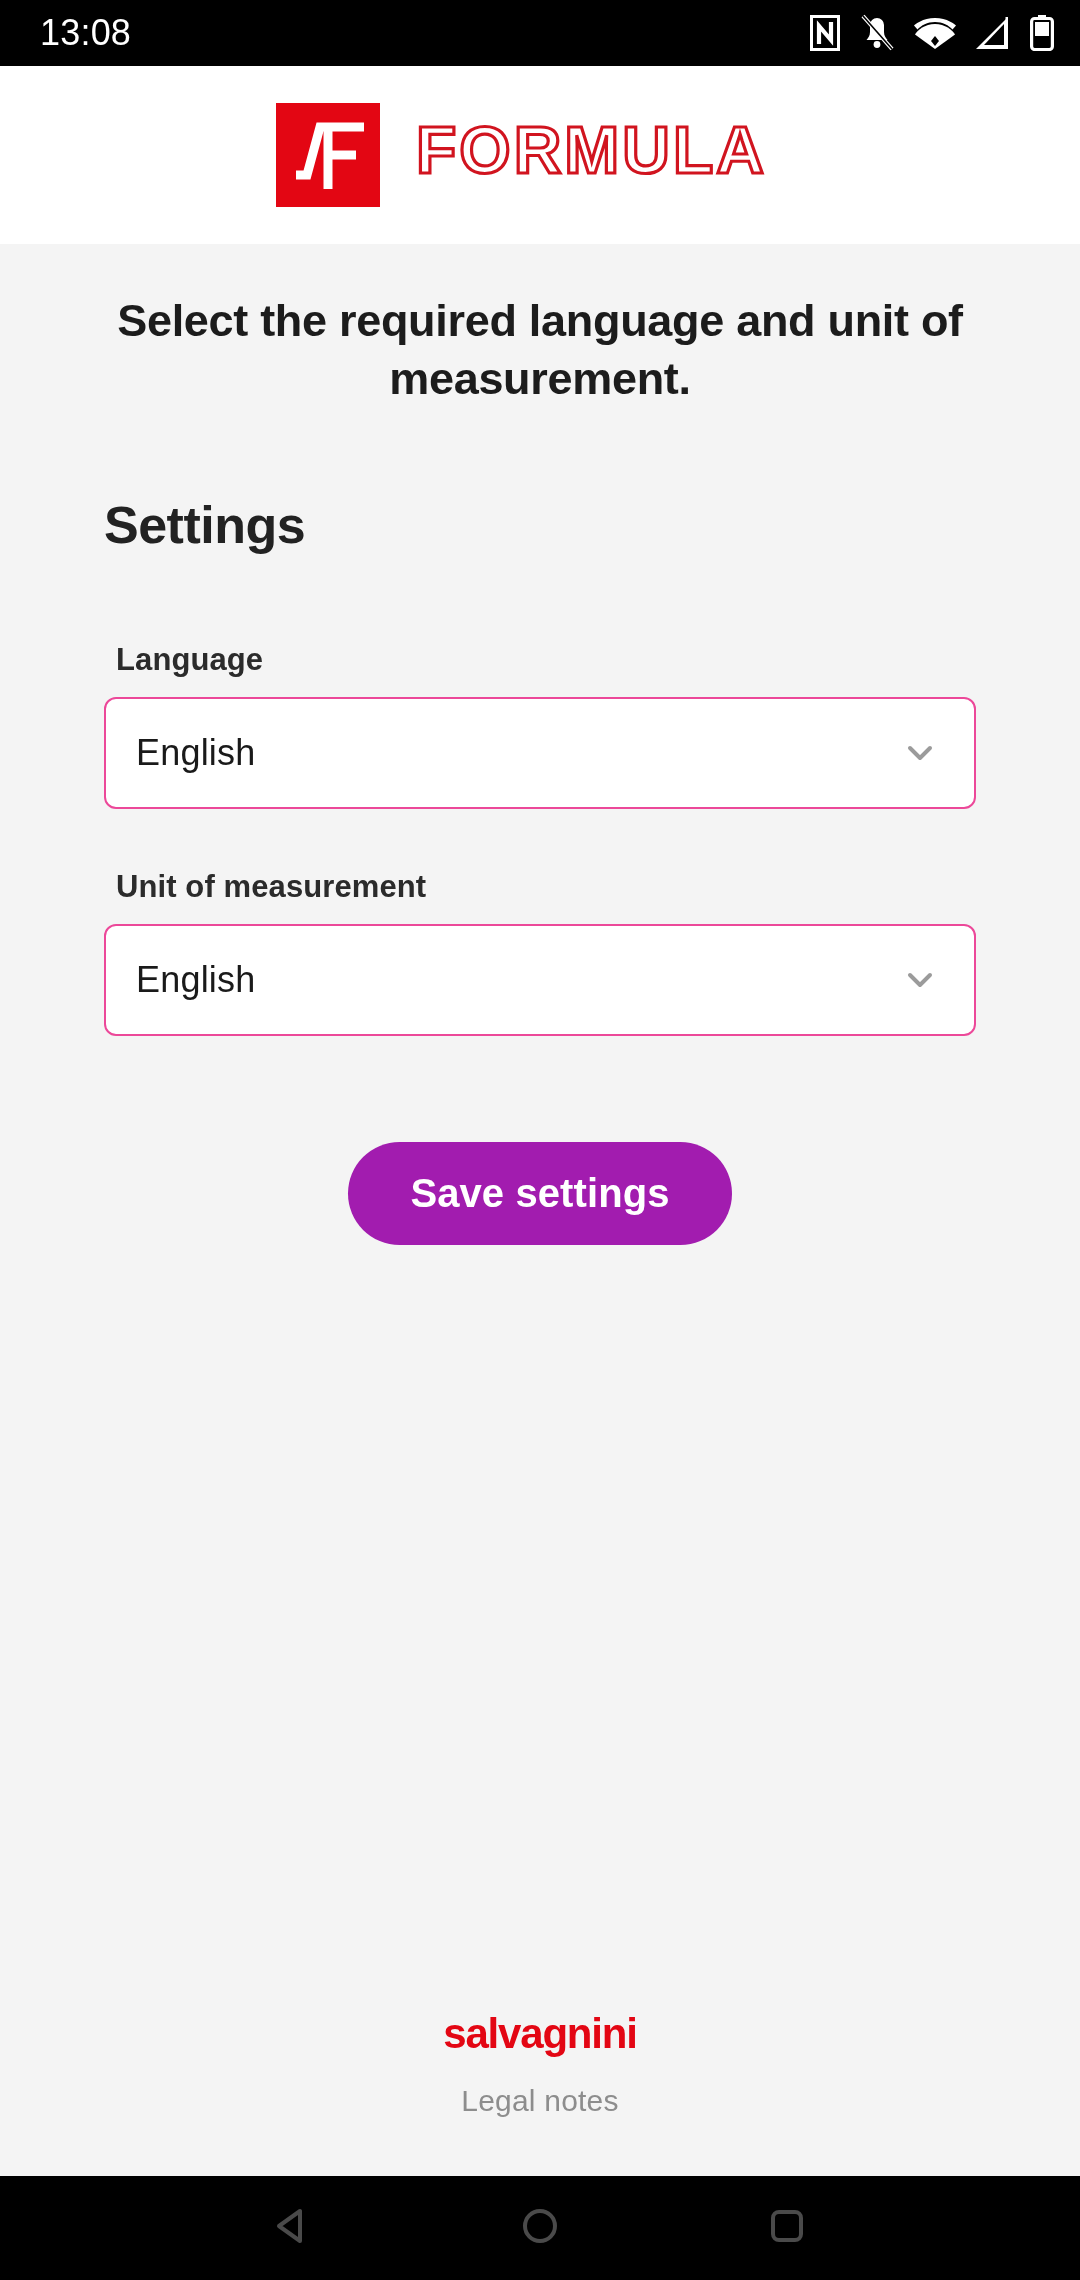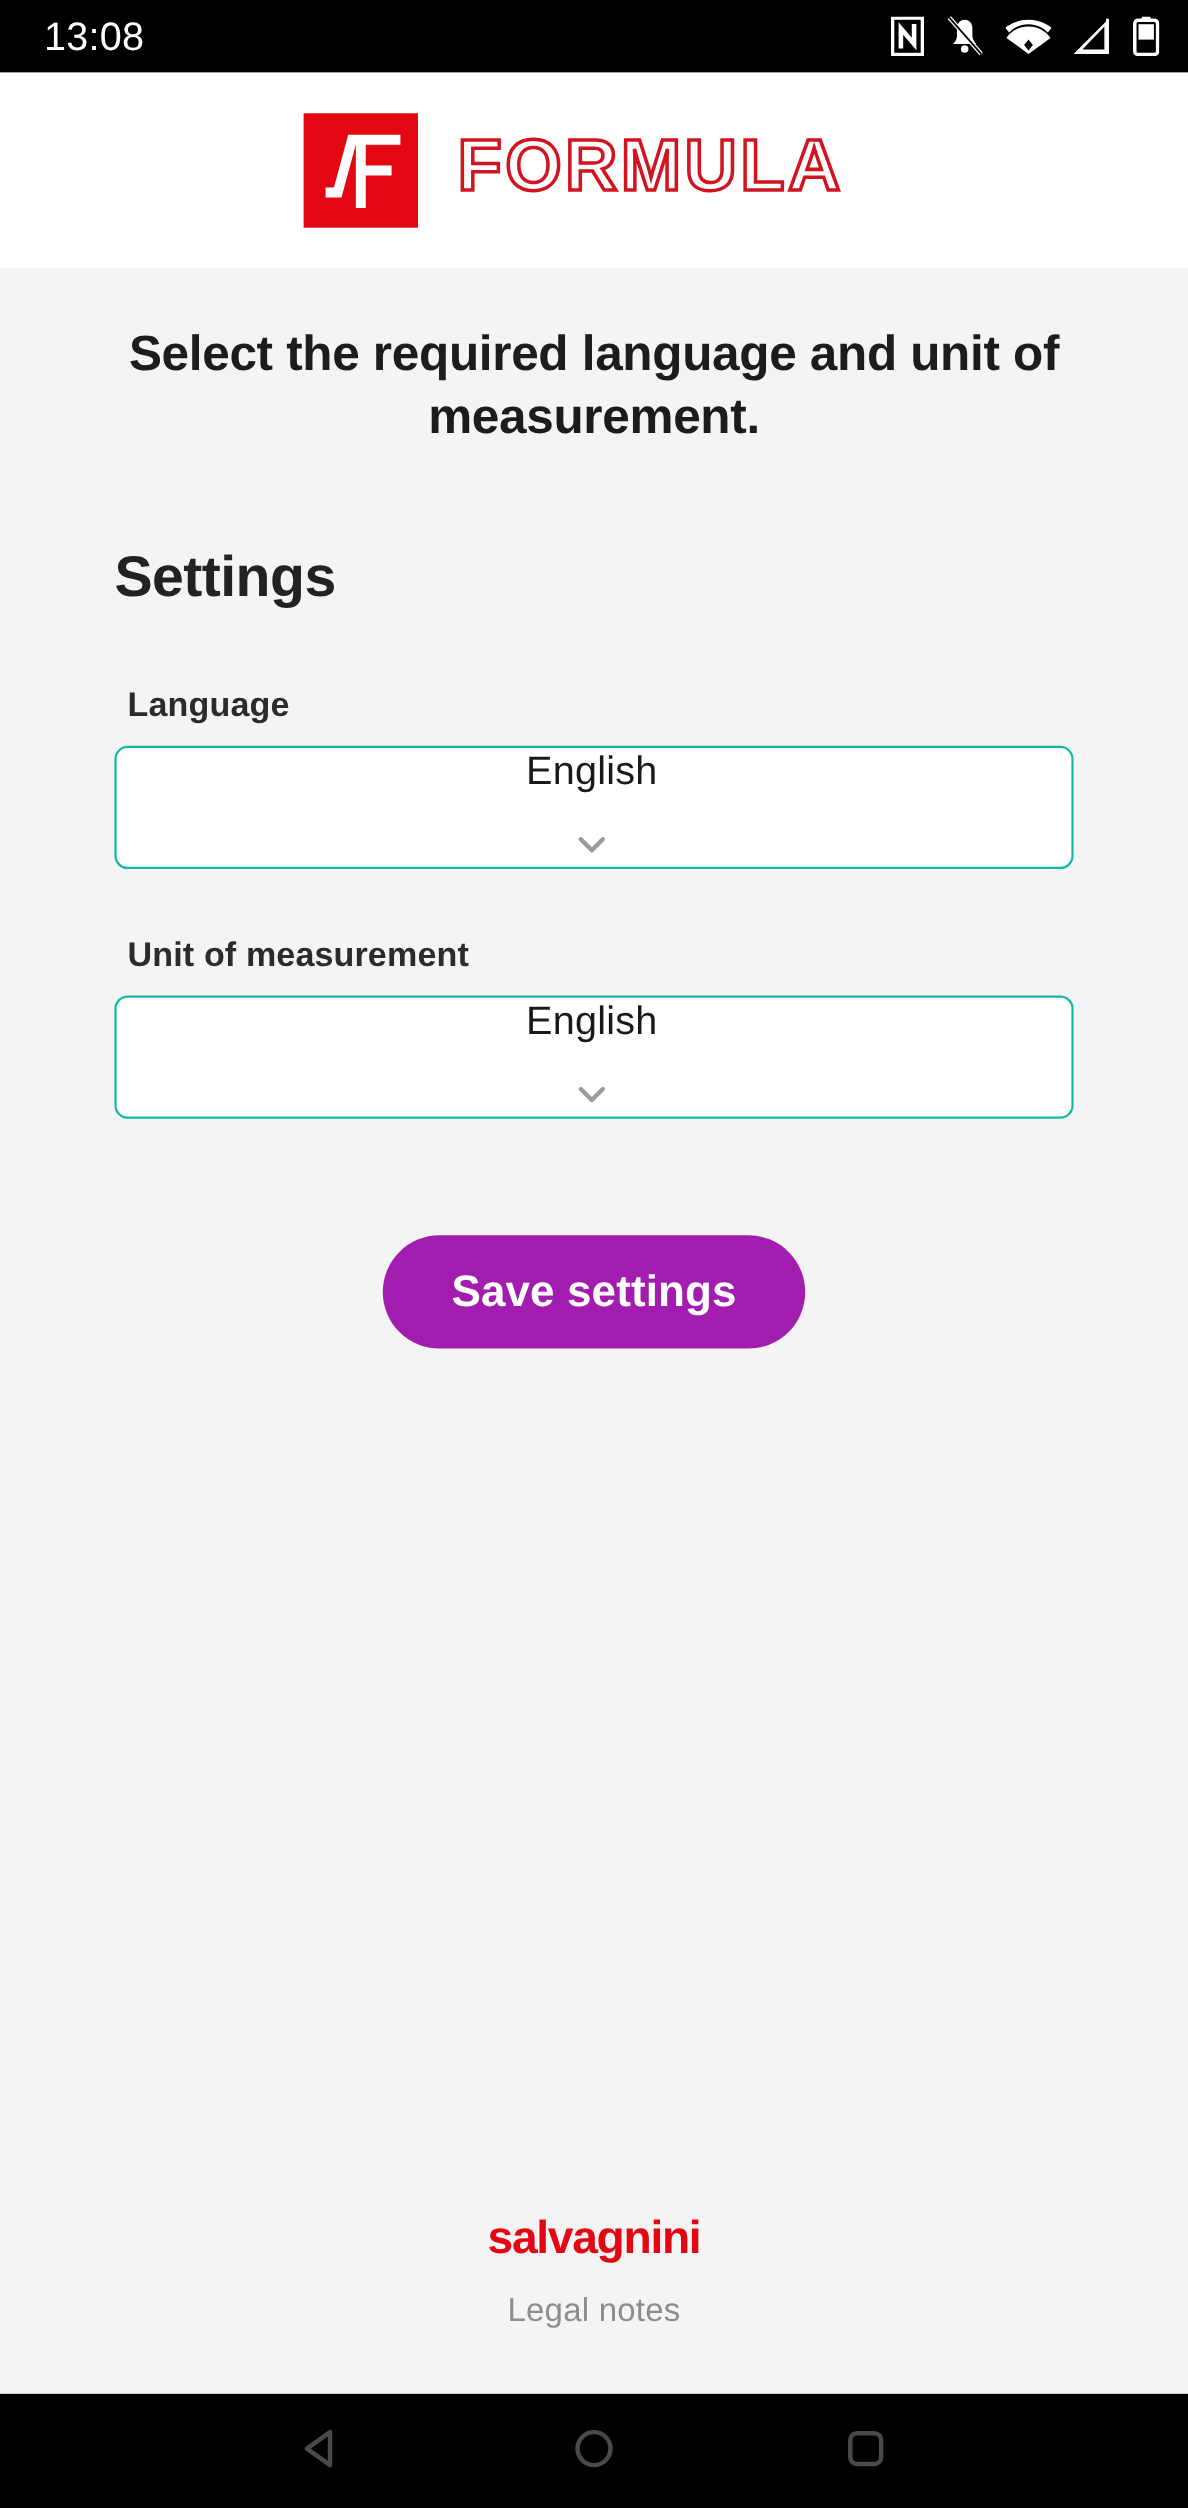--- a/index.html
+++ b/index.html
@@ -94,42 +94,41 @@
 
   .settings-title {
     font-size: 52px;
     font-weight: bold;
     color: #222222;
     padding: 88px 0 0 104px;
     letter-spacing: -0.5px;
   }
 
   .field-group { padding: 0 104px 0 104px; }
-  .field-group.first { margin-top: 68px; }
+  .field-group.first { margin-top: 87px; }
   .field-group.second { margin-top: 60px; }
 
   .field-label {
     font-size: 31px;
     font-weight: bold;
     color: #2b2b2b;
     padding-left: 12px;
     margin-bottom: 19px;
     letter-spacing: 0.1px;
   }
 
   .select-box {
     height: 112px;
     background: #ffffff;
-    border: 2px solid #14b8a6;
+    border: 2px solid #ec4899;
     border-radius: 12px;
     display: flex;
     align-items: center;
     justify-content: space-between;
     padding: 0 34px 0 30px;
-    flex-direction: column;
   }
   .select-value {
     font-size: 36px;
     color: #1a1a1a;
     letter-spacing: 0.2px;
   }
   .chev { width: 40px; height: 40px; flex: 0 0 auto; }
 
   .save-row {
     display: flex;

